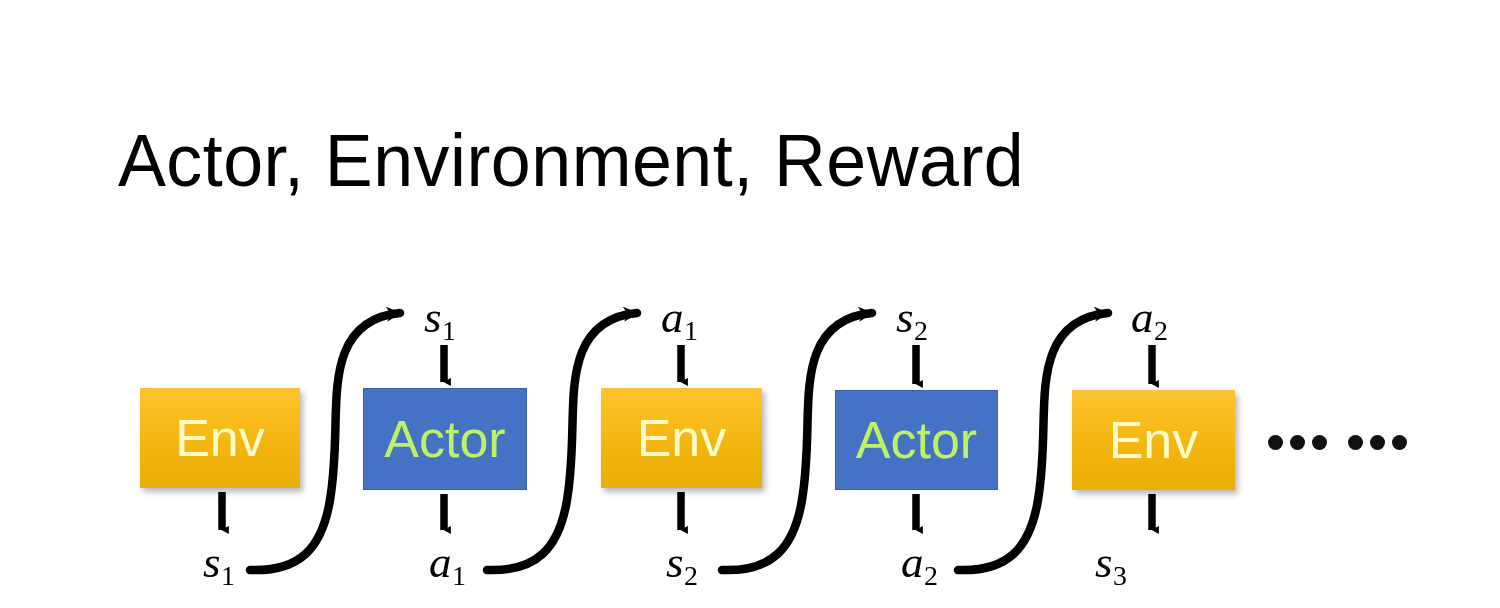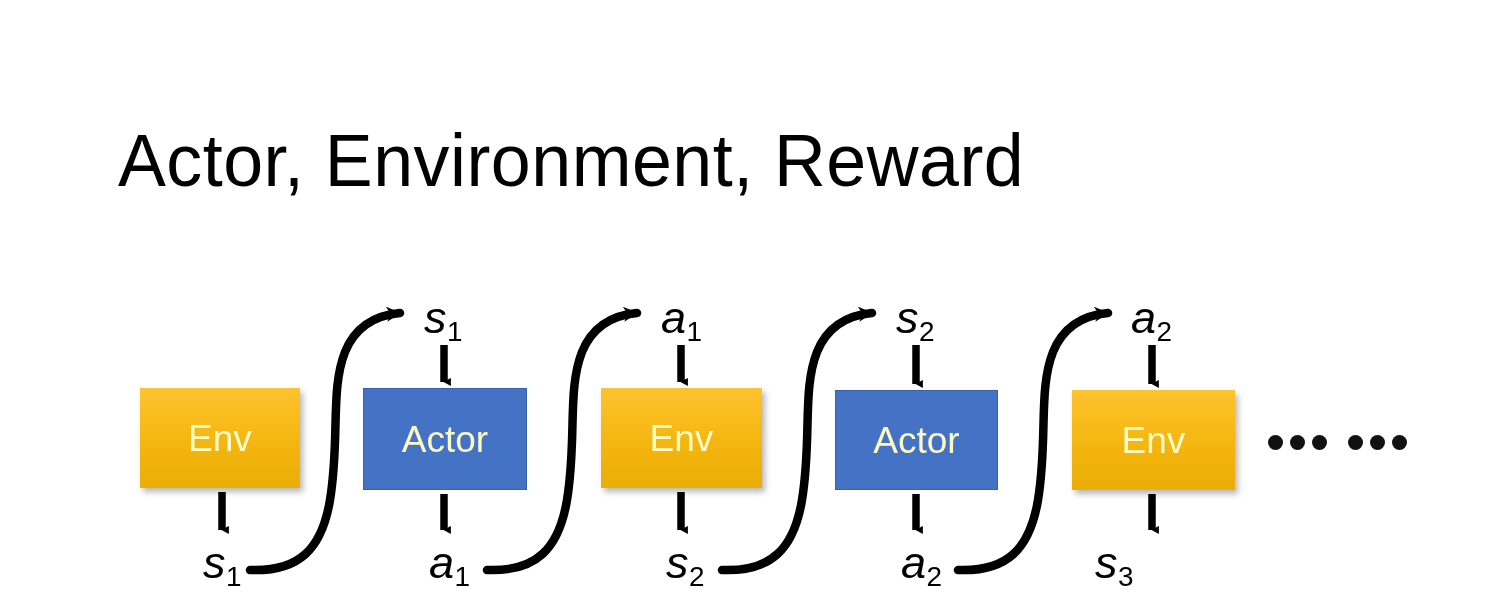--- a/index.html
+++ b/index.html
@@ -37,37 +37,37 @@
     height: 608px;
   }
   .node-box {
     position: absolute;
     box-sizing: border-box;
     display: flex;
     align-items: center;
     justify-content: center;
     font-family: "Liberation Sans", sans-serif;
     font-weight: 300;
-    font-size: 37px;
+    font-size: 52px;
     line-height: 1;
   }
   .node-env {
     background: linear-gradient(180deg, #fcc331 0%, #fbbf22 18%, #f2b40d 62%, #eaae06 100%);
     color: #fdfbc8;
     box-shadow: 3px 4px 6px rgba(0,0,0,0.28);
   }
   .node-actor {
     background: #4472c4;
-    color: #fef9c3;
+    color: #bef264;
     border: 1.5px solid #3a61a8;
     box-shadow: 0 0 0 0 rgba(0,0,0,0);
   }
   .math-label {
     position: absolute;
-    font-family: Liberation Sans, sans-serif;
+    font-family: Liberation Serif, serif;
     font-style: italic;
     font-size: 45px;
     color: #000000;
     white-space: nowrap;
     line-height: 1;
   }
   .math-label sub {
     font-style: normal;
     font-size: 0.62em;
     vertical-align: baseline;

